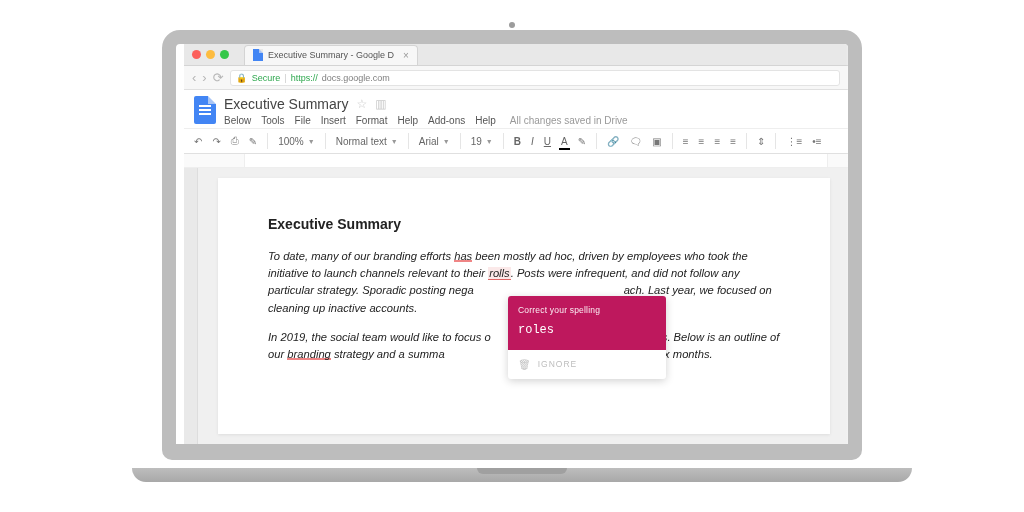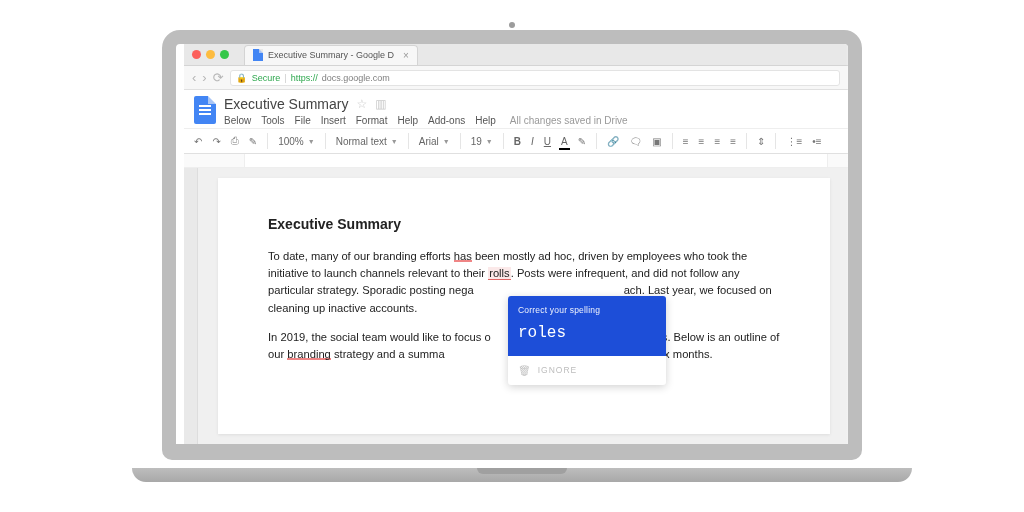--- a/index.html
+++ b/index.html
@@ -177,21 +177,21 @@
   }
   .page {
     background: #fff; margin-left: 16px;
     height: 100%;
     box-shadow: 0 1px 3px rgba(0,0,0,0.08);
     padding: 36px 50px 20px;
     position: relative;
     font-size: 11.2px; color: #222; line-height: 1.55;
   }
   .doc-h1 { font-size: 14px; font-weight: bold; margin-bottom: 12px; }
-  .para { margin-bottom: 12px; }
+  .para { margin-bottom: 12px; font-style: italic; }
   .err {
     background-image: linear-gradient(transparent 80%, #ef8585 80%);
     background-size: 100% 100%;
     position: relative;
   }
   .err-strong {
     border-bottom: 1.5px solid #e06666;
     background: #fbe9e9;
     padding: 0 1px;
   }
@@ -201,26 +201,26 @@
     position: absolute;
     top: 118px; left: 290px;
     width: 158px;
     background: #fff;
     box-shadow: 0 2px 8px rgba(0,0,0,0.18);
     border-radius: 3px;
     overflow: hidden;
     font-size: 10px;
   }
   .popup-top {
-    background: #1d4ed8;
+    background: #be185d;
     color: #fff;
     padding: 8px 10px 10px;
   }
   .popup-hint { font-size: 8.5px; opacity: 0.92; margin-bottom: 4px; letter-spacing: .2px; }
-  .popup-word { font-size: 16px; font-family: "Courier New", monospace; }
+  .popup-word { font-size: 12px; font-family: "Courier New", monospace; }
   .popup-bot {
     padding: 7px 10px;
     color: #bdbdbd;
     font-size: 8.5px; letter-spacing: 1px;
     display: flex; align-items: center; gap: 6px;
   }
   .trash { font-size: 10px; }
 
   .blur-right {
     position: absolute;

